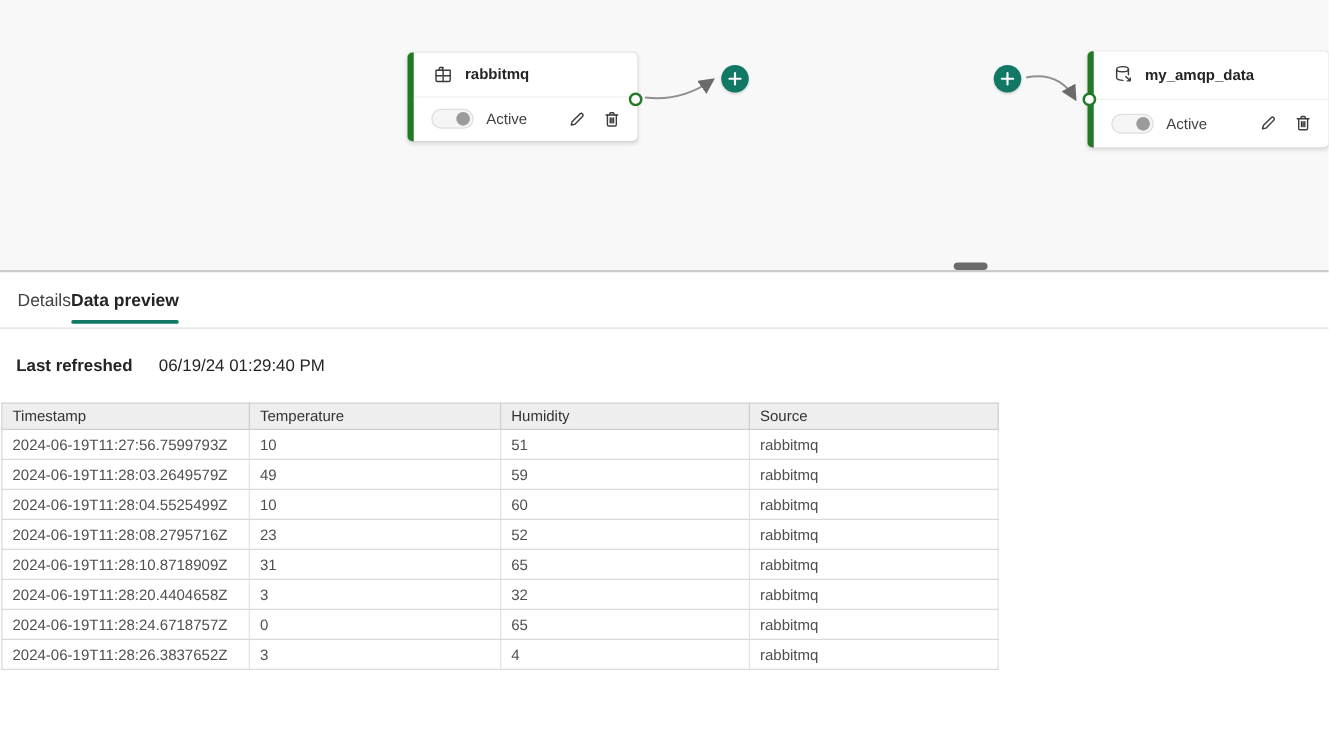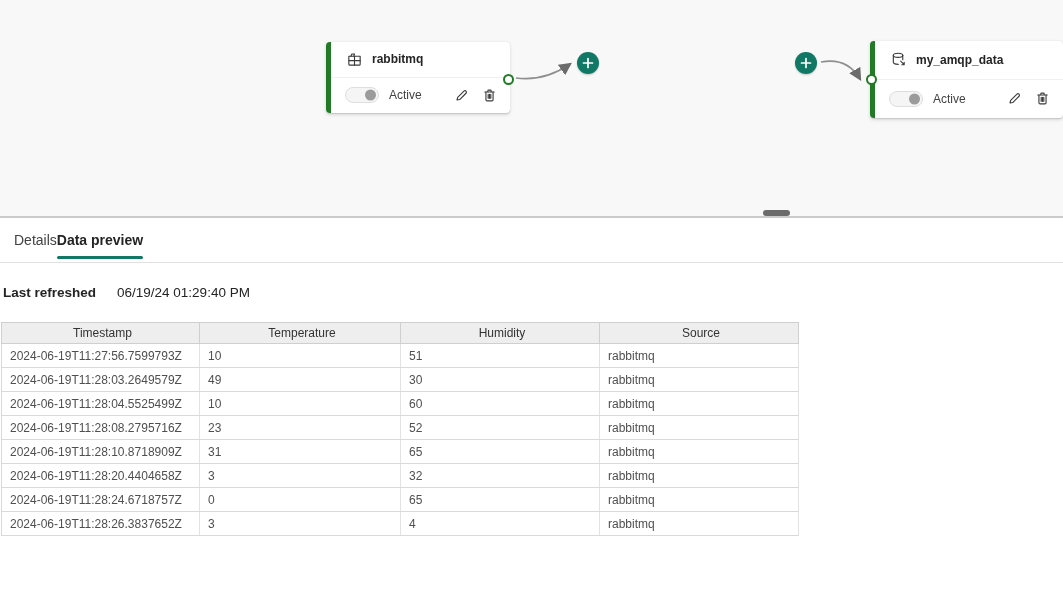--- a/index.html
+++ b/index.html
@@ -54,29 +54,29 @@
   #tab-bar { position:absolute; left:0; top:218px; width:1063px; height:45px; background:#fff;
     border-bottom:1px solid #e0e0e0; display:flex; align-items:stretch; padding-left:14px;
     }
   .tab { position:relative; display:flex; align-items:center; font-size:14px; color:#424242;
     cursor:pointer; }
   .tab.active { font-weight:700; color:#242424; }
   .tab.active::after { content:""; position:absolute; left:0; right:0; bottom:3px; height:3px;
     border-radius:2px; background:var(--brand-teal); }
 
   
-  #refresh-row { position:absolute; left:3px; top:285px; display:flex; align-items:baseline; }
+  #refresh-row { position:absolute; left:13px; top:285px; display:flex; align-items:baseline; }
   #refresh-label { font-size:13.5px; font-weight:700; color:#242424; }
   #refresh-value { font-size:13.5px; color:#242424; margin-left:21px; }
 
   
   #preview-table { position:absolute; left:1px; top:322px; border-collapse:collapse;
     table-layout:fixed; width:797px; font-size:12px; }
   #preview-table th { background:#eeeeee; border:1px solid #cfcfcf; font-weight:400;
-    text-align:center; color:#333; height:21px; padding:1px 4px 2px 8px; }
+    text-align:left; color:#333; height:21px; padding:1px 4px 2px 8px; }
   #preview-table td { border-right:1px solid #e3e3e3; border-bottom:1px solid #d9d9d9;
     color:#4f4f4f; height:24px; padding:0 8px; white-space:nowrap; overflow:hidden; }
   #preview-table td:first-child { border-left:1px solid #d9d9d9; }
   svg .ln { stroke:#3b3b3b; stroke-width:1.2; fill:none; stroke-linecap:round; stroke-linejoin:round; }
 </style>
 </head>
 <body>
 
 <div id="stage">
 
@@ -212,21 +212,21 @@
         <tr>
           <td>2024-06-19T11:27:56.7599793Z</td>
           <td>10</td>
           <td>51</td>
           <td>rabbitmq</td>
         </tr>
 
         <tr>
           <td>2024-06-19T11:28:03.2649579Z</td>
           <td>49</td>
-          <td>30</td>
+          <td>59</td>
           <td>rabbitmq</td>
         </tr>
 
         <tr>
           <td>2024-06-19T11:28:04.5525499Z</td>
           <td>10</td>
           <td>60</td>
           <td>rabbitmq</td>
         </tr>
 

